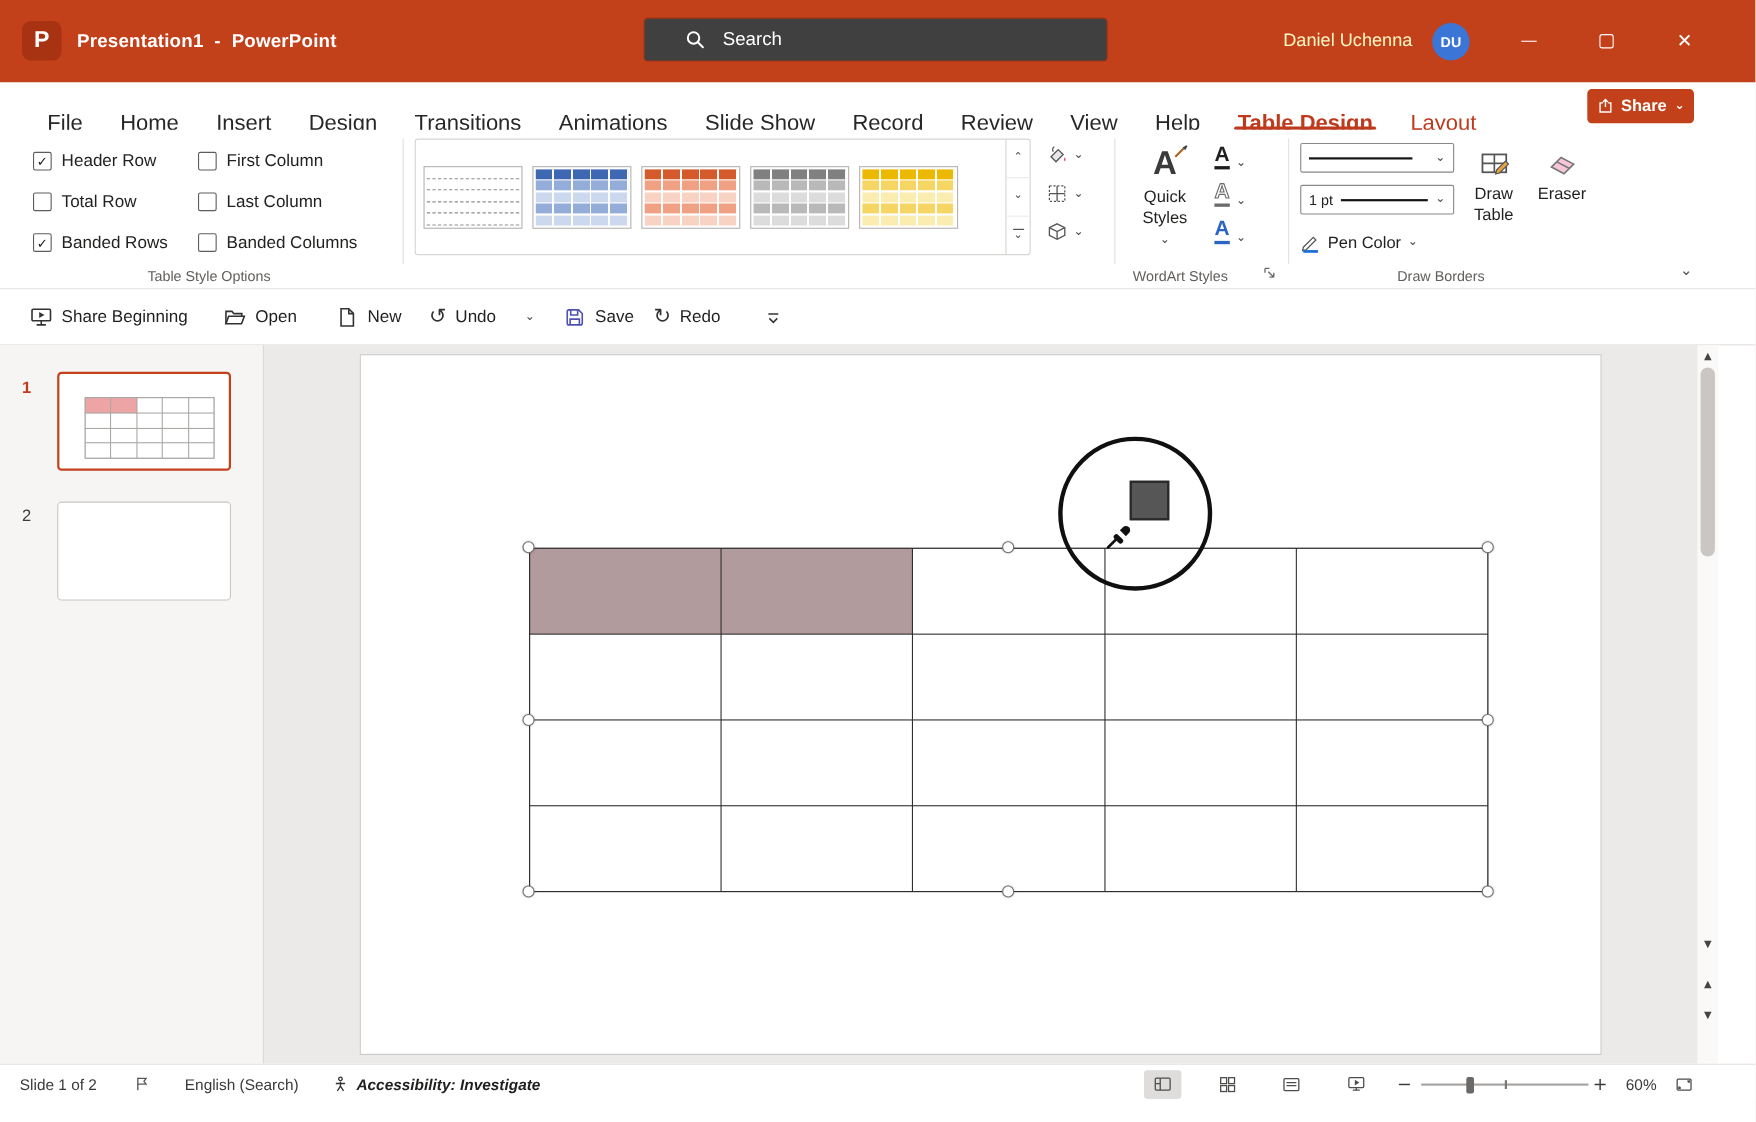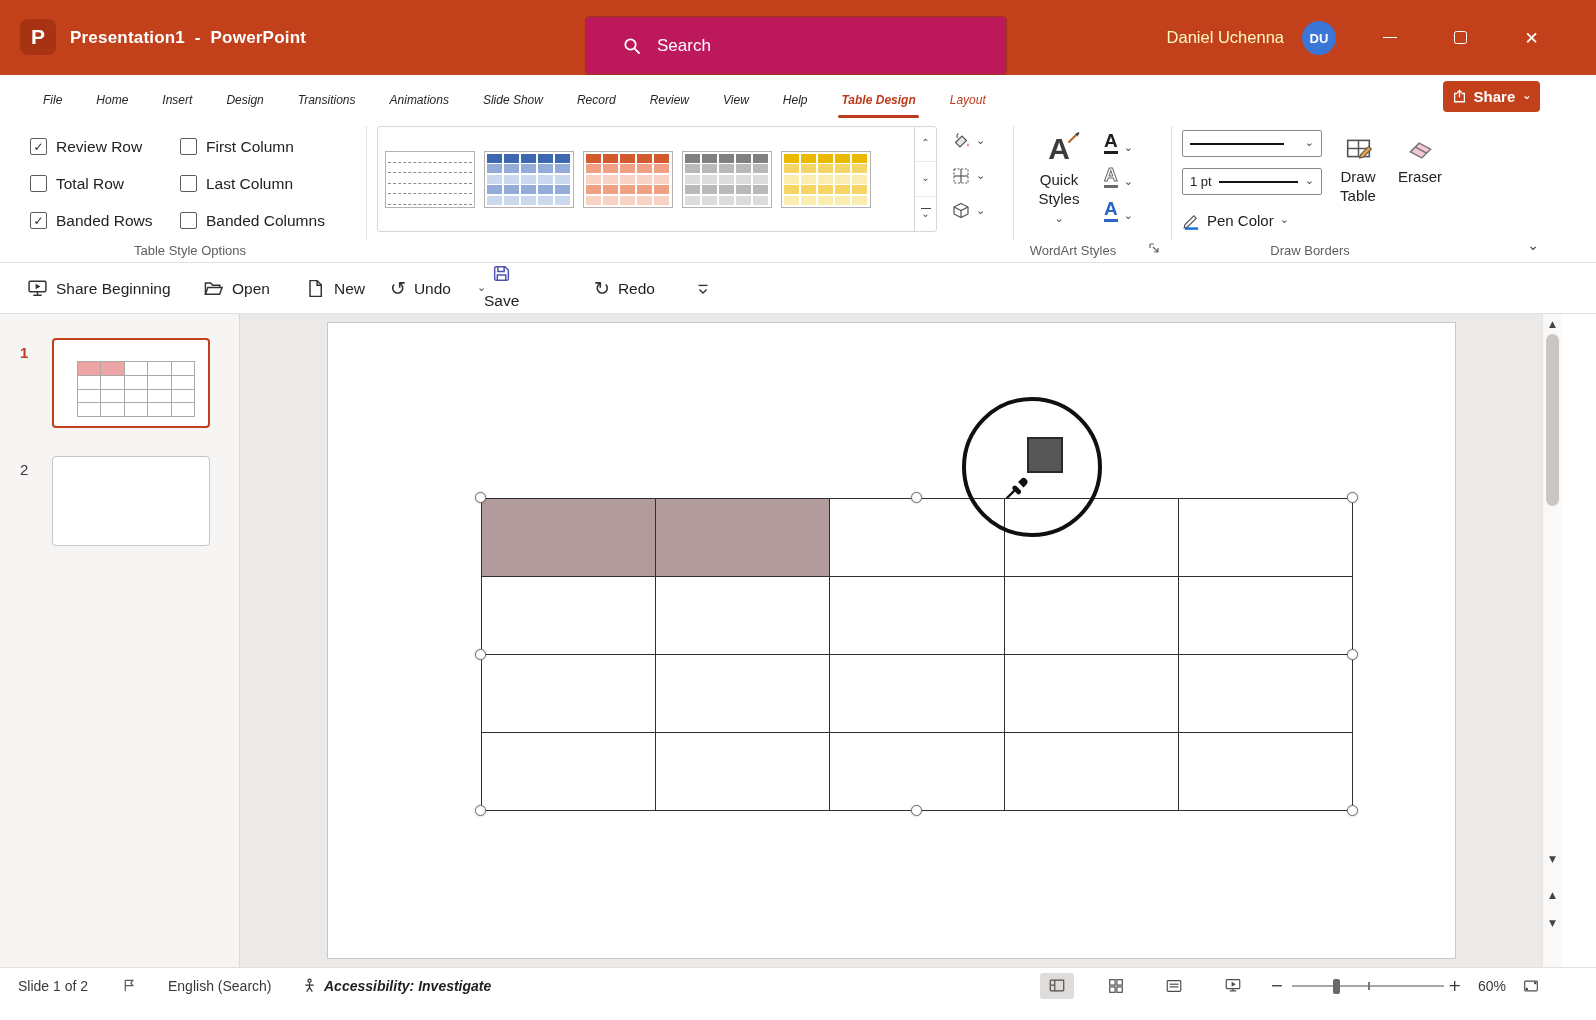--- a/index.html
+++ b/index.html
@@ -10,38 +10,38 @@
   }
   button { font-family:inherit; background:none; border:none; padding:0; cursor:pointer; }
 
   
   .titlebar { position:absolute; left:0; top:0; width:1596px; height:75px; background:#C2401A; }
   .logo { position:absolute; left:20px; top:19px; width:36px; height:36px; border-radius:8px;
           background:#A73312; color:#fff; font-size:21px; font-weight:bold;
           display:flex; align-items:center; justify-content:center; cursor:pointer; }
   .app-title { position:absolute; left:70px; top:0; height:75px; line-height:75px;
                color:#fff; font-size:17px; font-weight:600; letter-spacing:.2px; white-space:pre; }
-  .searchbox { position:absolute; left:585px; top:16px; width:422px; height:59px;
-               background:#be185d; border:1px solid #9C3512; border-radius:4px;
+  .searchbox { position:absolute; left:585px; top:16px; width:422px; height:40px;
+               background:#404040; border:1px solid #9C3512; border-radius:4px;
                display:flex; align-items:center; padding-left:36px; gap:15px; cursor:text; }
   .search-text { color:#fff; font-size:17px; }
   .user-name { position:absolute; right:312px; top:0; height:75px; line-height:75px; color:#fef9c3; font-size:16.5px; cursor:pointer; }
   .avatar { position:absolute; right:260px; top:21px; width:34px; height:34px; border-radius:50%;
             background:#3B76D6; color:#fff; font-size:13px; font-weight:bold;
             display:flex; align-items:center; justify-content:center; cursor:pointer; }
   .win-btn { position:absolute; top:0; width:47px; height:75px; display:flex; align-items:center; justify-content:center; color:#fff; }
   .win-min { left:1366px; } .win-max { left:1437px; } .win-close { left:1508px; }
   .min-glyph { display:block; width:14px; border-top:1.6px solid #fff; }
   .max-glyph { display:block; width:13px; height:13px; border:1.6px solid #fff; border-radius:2.5px; }
   .close-glyph { font-size:17px; font-family:"DejaVu Sans",sans-serif; }
 
   
   .tabrow { position:absolute; left:0; top:75px; width:1596px; height:43px; background:#fff; }
   .tabs { position:absolute; left:26px; top:0; height:43px; display:flex; }
-  .tab { padding:4px 17px; line-height:43px; font-size:12px; color:#262626; position:relative; white-space:nowrap; cursor:pointer;font-style:italic; }
+  .tab { padding:16px 17px; line-height:43px; font-size:20px; color:#262626; position:relative; white-space:nowrap; cursor:pointer; }
   .tab.accent { color:#BE3A1D; }
   .tab.active { font-weight:700; }
   .tab.active::after { content:''; position:absolute; left:14px; right:14px; bottom:0; height:3px; background:#BE3A1D; border-radius:2px; }
   .share { position:absolute; left:1443px; top:6px; width:97px; height:31px; background:#C2401A; border-radius:4px;
            color:#fff; font-size:15px; font-weight:600; display:flex; align-items:center; justify-content:center; gap:7px; }
 
   .chev { font-family:"DejaVu Sans",sans-serif; font-size:11px; color:#4a4a4a; line-height:1; display:inline-block; transform:translateY(-1px); }
   .share .chev { color:#fff; }
 
   
@@ -211,21 +211,21 @@
     <span>Share</span>
     <span class="chev">⌄</span>
   </button>
 </nav>
 
 <section class="ribbon">
 
   <div class="tso-grid">
       <label class="tso-option">
         <span class="checkbox checked">✓</span>
-        <span class="tso-label">Review Row</span>
+        <span class="tso-label">Header Row</span>
       </label>
       <label class="tso-option">
         <span class="checkbox"></span>
         <span class="tso-label">Total Row</span>
       </label>
       <label class="tso-option">
         <span class="checkbox checked">✓</span>
         <span class="tso-label">Banded Rows</span>
       </label>
       <label class="tso-option">
@@ -430,21 +430,21 @@
     </svg>
     <span>New</span>
   </button>
   <button class="qat-item" style="left:390px;">
     <span class="glyph-icon">↺</span>
     <span>Undo</span>
   </button>
   <button class="qat-item" style="left:477px;">
     <span class="chev">⌄</span>
   </button>
-  <button class="qat-item" style="left:484px;flex-direction:column;">
+  <button class="qat-item" style="left:512px;">
     <svg width="21" height="21" viewBox="0 0 20 20">
       <path d="M3.5 5 a1.5 1.5 0 0 1 1.5-1.5 h8.3 l3.2 3.2 v8.3 a1.5 1.5 0 0 1 -1.5 1.5 h-10 a1.5 1.5 0 0 1 -1.5-1.5 z" fill="none" stroke="#4F52B2" stroke-width="1.4"></path>
       <path d="M6.5 3.7 V8 h6 V3.7" fill="none" stroke="#4F52B2" stroke-width="1.4"></path>
       <path d="M6 16.3 v-4.8 h8 v4.8" fill="none" stroke="#4F52B2" stroke-width="1.4"></path>
     </svg>
     <span>Save</span>
   </button>
   <button class="qat-item" style="left:594px;">
     <span class="glyph-icon">↻</span>
     <span>Redo</span>

